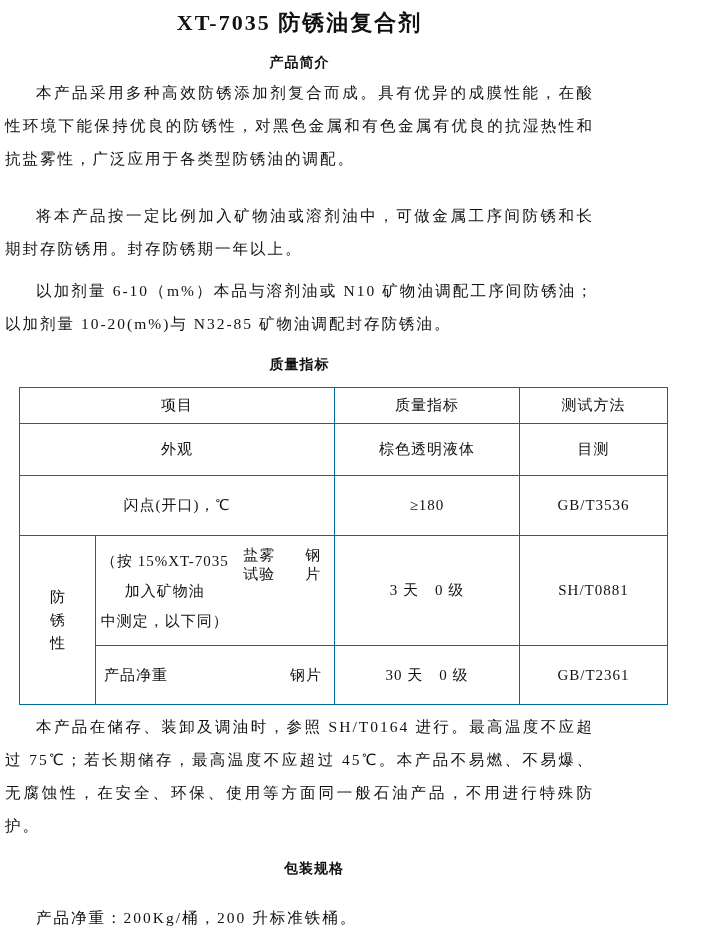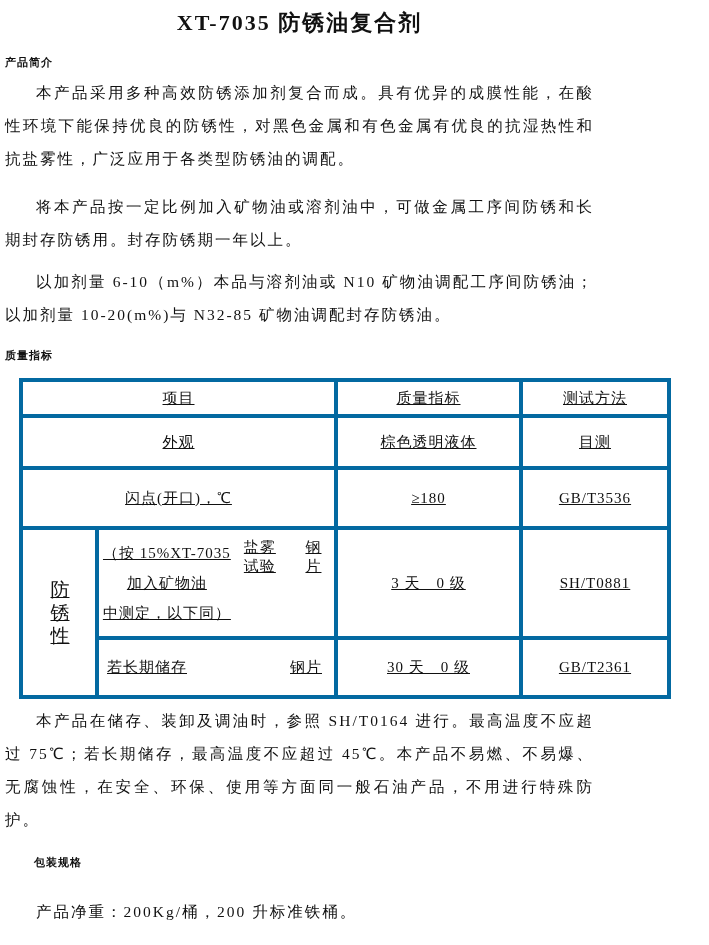--- a/index.html
+++ b/index.html
@@ -23,74 +23,74 @@
   h1.doc-title {
     margin: 2px 0 0 0;
     font-size: 22px;
     line-height: 30px;
     font-weight: bold;
     text-align: center;
     letter-spacing: 2px;
   }
   h2.sec {
     margin: 0;
-    font-size: 11px;
+    font-size: 14px;
     line-height: 21px;
     font-weight: bold;
     letter-spacing: 1px;
+    text-align: center;
   }
   h2.sec-intro     { margin-top: 14px; }
   h2.sec-app       { margin-top: 13px; }
   h2.sec-quality   { margin-top: 14px; }
   h2.sec-storage   { margin-top: 10px; }
   h2.sec-packaging { margin-top: 16px; margin-left: 29px; }
   p.body {
     margin: 0;
     font-size: 15.5px;
     line-height: 33px;
     letter-spacing: 2px;
     text-align: justify;
     text-indent: 2em;
   }
   p.p1 { margin-top: 3px; }
-  p.p2 { margin-top: 15px; }
+  p.p2 { margin-top: 24px; }
   p.p3 { margin-top: 9px; }
   p.p4 { margin-top: 5px; }
   p.p5 { margin-top: 22px; text-align: left; }
 
   table.quality {
     border-collapse: collapse;
     table-layout: fixed;
     width: 648px;
     margin: 12px 0 0 14px;
   }
   table.quality td {
-    border: 4px solid #0369a1;
+    border: 1px solid #0369a1;
     font-size: 15px;
     letter-spacing: 1px;
     text-align: center;
     vertical-align: middle;
     padding: 0;
     overflow: hidden;
-    text-decoration: underline;
   }
   tr.r-head  { height: 36px; }
   tr.r-look  { height: 52px; }
   tr.r-flash { height: 60px; }
   tr.r-salt  { height: 110px; }
   tr.r-damp  { height: 59px; }
 
   .vlabel {
     width: 17px;
     margin: 0 auto;
     line-height: 23px;
     word-break: break-all;
     letter-spacing: 0;
     text-align: center;
-    font-size: 19px;
+    font-size: 15px;
   }
   .salt-wrap {
     box-sizing: border-box;
     height: 106px;
     display: flex;
     flex-direction: row;
     justify-content: space-between;
     padding: 8px 0 10px 0;
   }
   .note-block {
@@ -170,21 +170,21 @@
               </div>
             </div>
           </td>
           <td class="val-bottom">3 天　0 级</td>
           <td>SH/T0881</td>
         </tr>
 
         <tr class="r-damp">
           <td>
             <div class="test-line">
-              <span>若长期储存</span>
+              <span>产品净重</span>
               <span>钢片</span>
             </div>
           </td>
           <td>30 天　0 级</td>
           <td>GB/T2361</td>
         </tr>
       </tbody>
     </table>
   </section>
 

